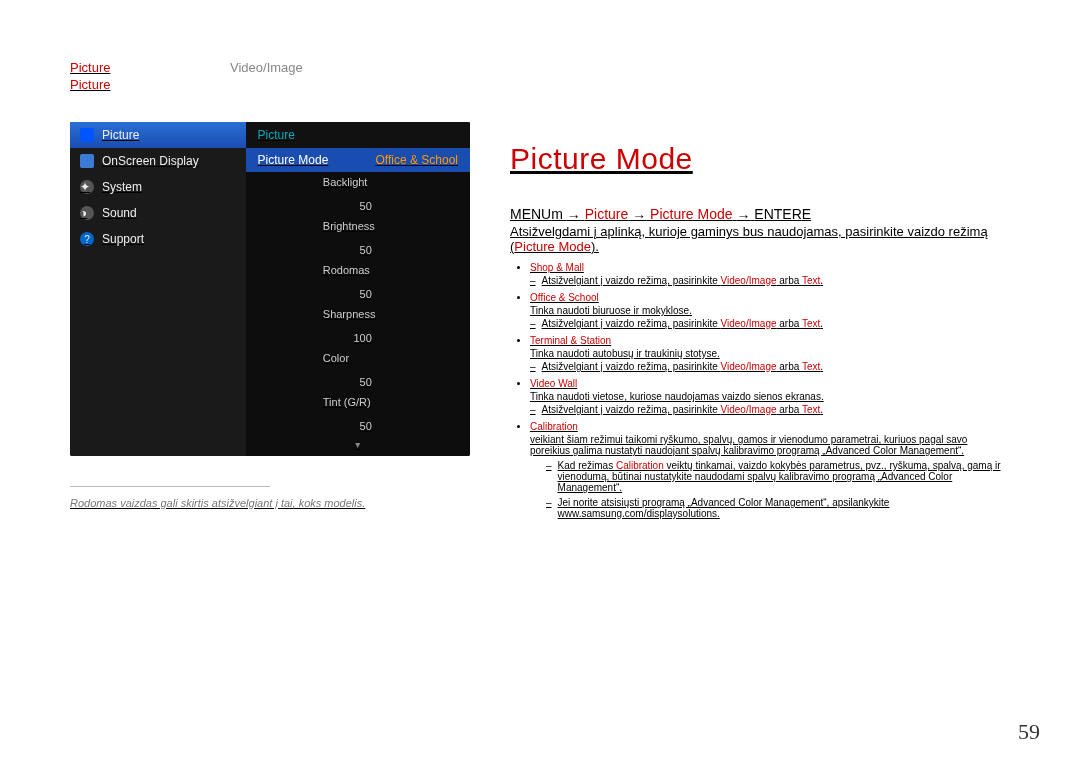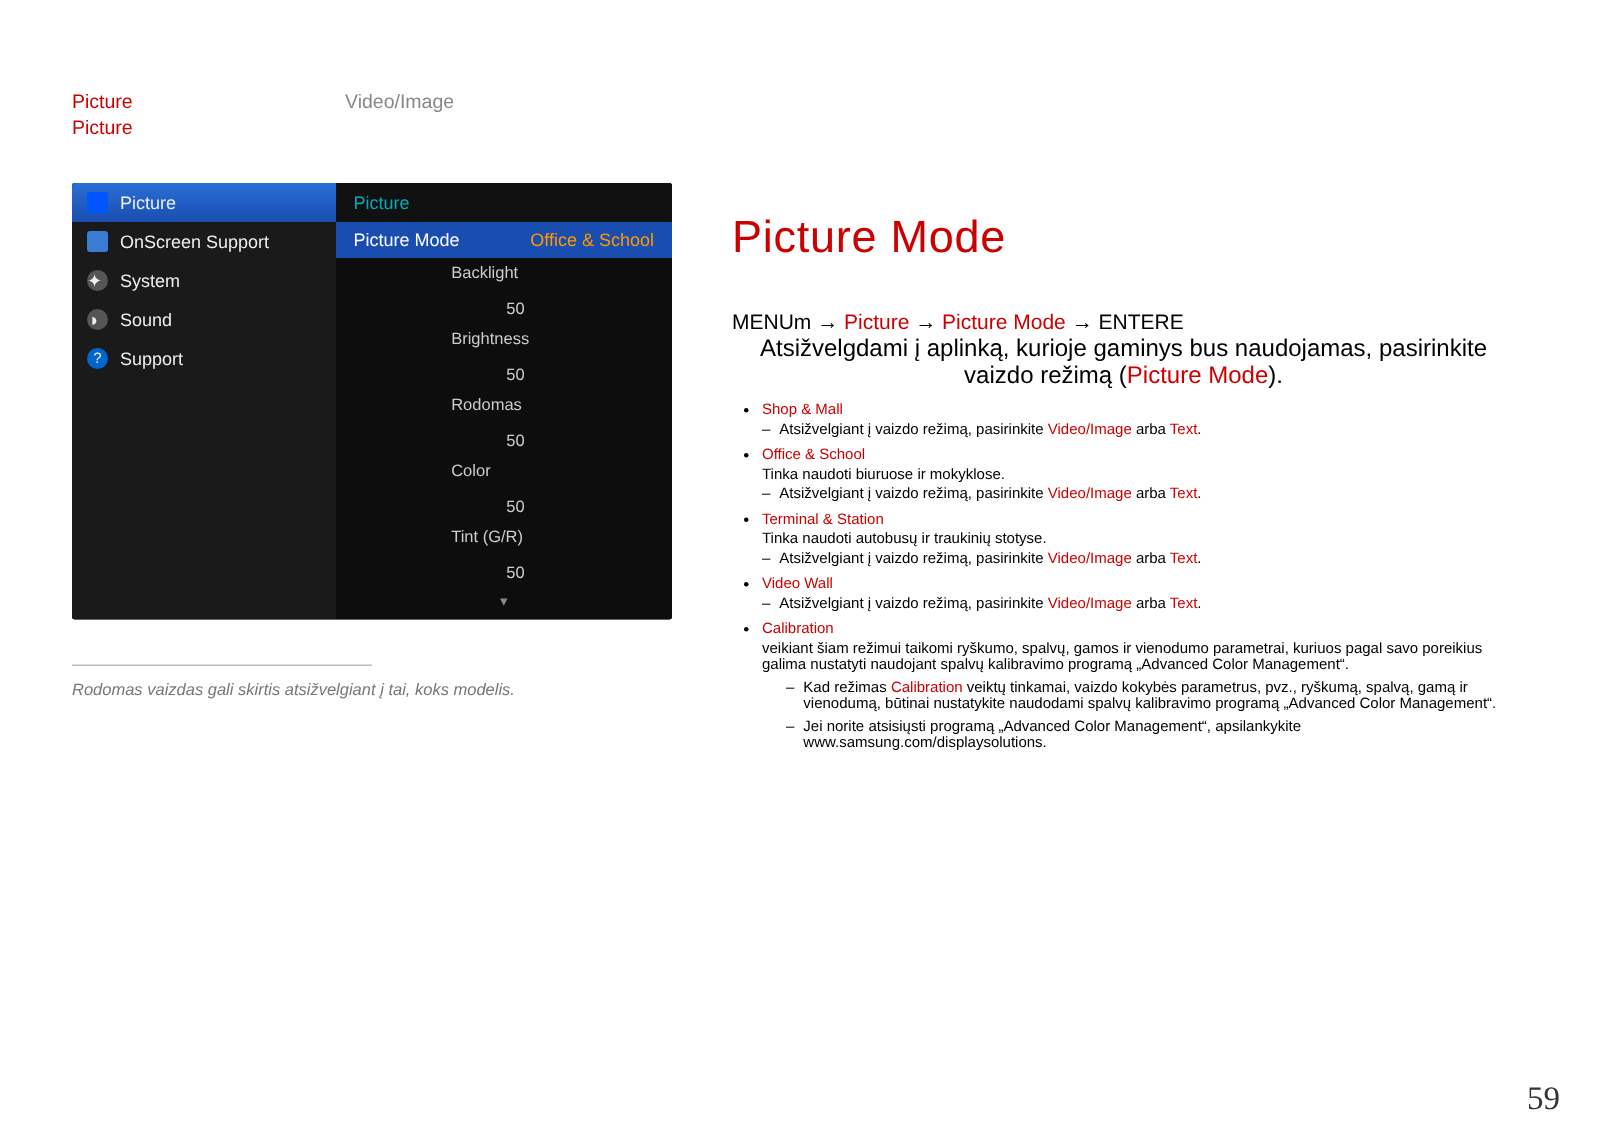--- a/index.html
+++ b/index.html
@@ -4,21 +4,21 @@
 <style>
   * { margin: 0; padding: 0; box-sizing: border-box; }
   body {
     font-family: "Segoe UI", Arial, sans-serif;
     background: #fff;
     width: 1080px;
     height: 763px;
     position: relative;
     color: #000;
   }
-  .page { padding: 60px 70px 0 48px; position: relative; height: 100%; }
+  .page { padding: 60px 70px 0 70px; position: relative; height: 100%; text-decoration: underline; }
   .breadcrumb { font-size: 13px; margin-bottom: 2px; }
   .bc-red { color: #c00; }
   .bc-gray { color: #888; position: absolute; left: 230px; top: 60px; font-size: 13px; }
   .bc2 { color: #c00; font-size: 13px; margin-bottom: 30px; }
   .two-col { display: flex; gap: 40px; }
   .left-col { width: 400px; flex-shrink: 0; }
   .right-col { flex: 1; padding-top: 20px; }
 
   
   .osd { display: flex; background: #000; border-radius: 2px; overflow: hidden; font-size: 12px; color: #eee; }
@@ -38,21 +38,21 @@
   .icon-sq { width: 14px; height: 14px; background: #05f; border-radius: 2px; display:inline-block;}
   .icon-g  { width: 14px; height: 14px; background: #555; border-radius: 50%; display:inline-block;}
   .icon-q  { width: 14px; height: 14px; background: #0066cc; border-radius: 50%; display:inline-flex; align-items:center; justify-content:center; font-size:10px;}
 
   .caption-rule { border: none; border-top: 1px solid #bbb; margin: 30px 0 10px; width: 200px; }
   .caption { font-size: 11px; color: #777; font-style: italic; }
 
   .h1 { color: #c00; font-size: 30px; font-weight: 400; margin-bottom: 30px; letter-spacing: 0.5px; }
   .menuline { font-size: 14px; margin-bottom: 2px; }
   .menuline .red { color: #c00; }
-  .body-p { font-size: 16px; margin-bottom: 8px; text-align: center; }
+  .body-p { font-size: 13px; margin-bottom: 8px; }
   .body-p .red { color: #c00; }
   ul.modes { list-style: disc; padding-left: 20px; font-size: 10px; }
   ul.modes > li { margin-bottom: 6px; }
   ul.modes .mode-name { color: #c00; }
   ul.modes .desc { color: #000; margin-top: 2px; }
   ul.modes .sub { color: #000; margin-left: 0; margin-top: 2px; display: flex; }
   ul.modes .sub .dash { margin-right: 6px; }
   ul.modes .sub .red { color: #c00; }
   ul.modes .indent { margin-left: 16px; margin-top: 4px; }
 
@@ -69,21 +69,21 @@
   <div class="two-col">
     <div class="left-col">
       <div class="osd">
         <div class="osd-left" id="osd-left">
             <div class="row active">
               <span class="icon-sq"></span>
               <span>Picture</span>
             </div>
             <div class="row">
               <span class="icon-sq" style="background:#3a7bd5"></span>
-              <span>OnScreen Support</span>
+              <span>OnScreen Display</span>
             </div>
             <div class="row">
               <span class="icon-g">✦</span>
               <span>System</span>
             </div>
             <div class="row">
               <span class="icon-g">◑</span>
               <span>Sound</span>
             </div>
             <div class="row">
@@ -111,20 +111,27 @@
                   <span class="fill" style="width:50%"></span>
                 </span>
                 <span class="sval">50</span>
               </div>
               <div class="slider-row">
                 <span class="slabel">Rodomas</span>
                 <span class="bar">
                   <span class="fill" style="width:50%"></span>
                 </span>
                 <span class="sval">50</span>
+              </div>
+              <div class="slider-row">
+                <span class="slabel">Sharpness</span>
+                <span class="bar">
+                  <span class="fill" style="width:100%"></span>
+                </span>
+                <span class="sval">100</span>
               </div>
               <div class="slider-row">
                 <span class="slabel">Color</span>
                 <span class="bar">
                   <span class="fill" style="width:50%"></span>
                 </span>
                 <span class="sval">50</span>
               </div>
               <div class="slider-row">
                 <span class="slabel">Tint (G/R)</span>
@@ -161,21 +168,21 @@
               <span>Atsižvelgiant į vaizdo režimą, pasirinkite <span class="red">Video/Image</span> arba <span class="red">Text</span>.</span>
             </div></li>
           <li><span class="mode-name">Office &amp; School</span><div class="desc">Tinka naudoti biuruose ir mokyklose.</div><div class="sub">
               <span class="dash">–</span>
               <span>Atsižvelgiant į vaizdo režimą, pasirinkite <span class="red">Video/Image</span> arba <span class="red">Text</span>.</span>
             </div></li>
           <li><span class="mode-name">Terminal &amp; Station</span><div class="desc">Tinka naudoti autobusų ir traukinių stotyse.</div><div class="sub">
               <span class="dash">–</span>
               <span>Atsižvelgiant į vaizdo režimą, pasirinkite <span class="red">Video/Image</span> arba <span class="red">Text</span>.</span>
             </div></li>
-          <li><span class="mode-name">Video Wall</span><div class="sub">
+          <li><span class="mode-name">Video Wall</span><div class="desc">Tinka naudoti vietose, kuriose naudojamas vaizdo sienos ekranas.</div><div class="sub">
               <span class="dash">–</span>
               <span>Atsižvelgiant į vaizdo režimą, pasirinkite <span class="red">Video/Image</span> arba <span class="red">Text</span>.</span>
             </div></li>
           <li><span class="mode-name">Calibration</span><div class="desc">veikiant šiam režimui taikomi ryškumo, spalvų, gamos ir vienodumo parametrai, kuriuos pagal savo poreikius galima nustatyti naudojant spalvų kalibravimo programą „Advanced Color Management“.</div><div class="sub indent">
               <span class="dash">–</span>
               <span>Kad režimas <span class="red">Calibration</span> veiktų tinkamai, vaizdo kokybės parametrus, pvz., ryškumą, spalvą, gamą ir vienodumą, būtinai nustatykite naudodami spalvų kalibravimo programą „Advanced Color Management“.</span>
             </div><div class="sub indent">
               <span class="dash">–</span>
               <span>Jei norite atsisiųsti programą „Advanced Color Management“, apsilankykite www.samsung.com/displaysolutions.</span>
             </div></li>

